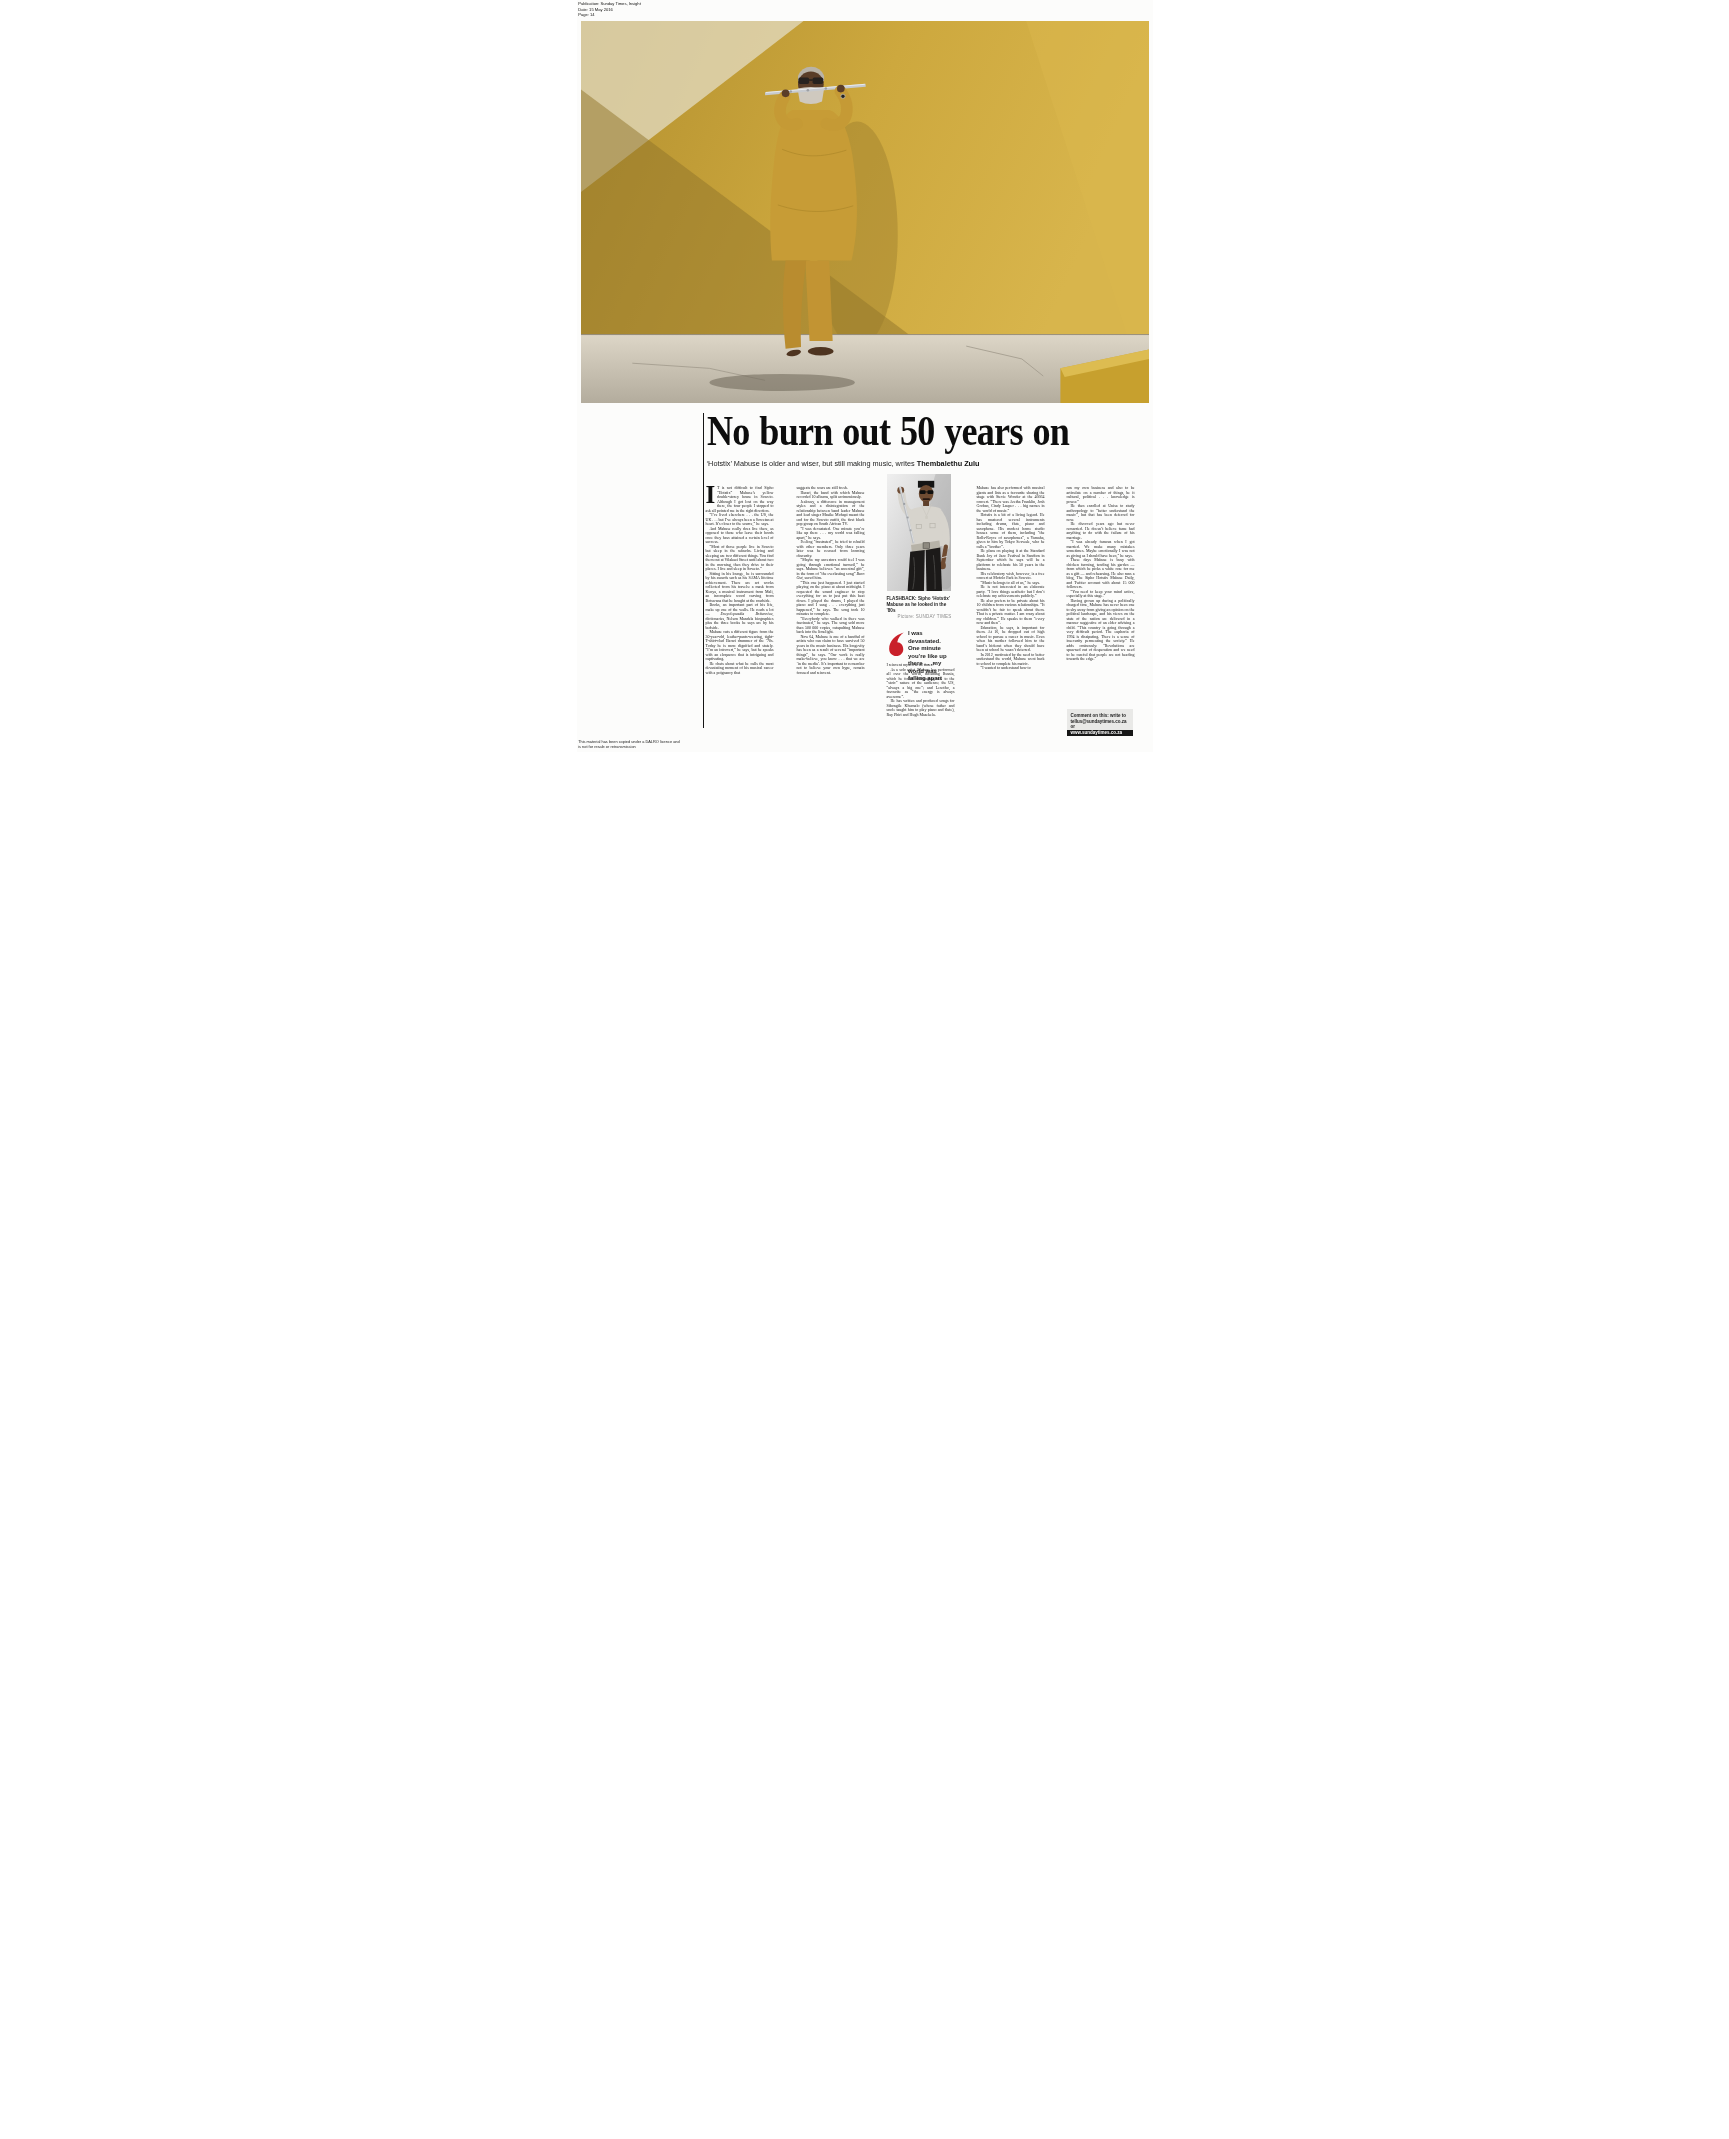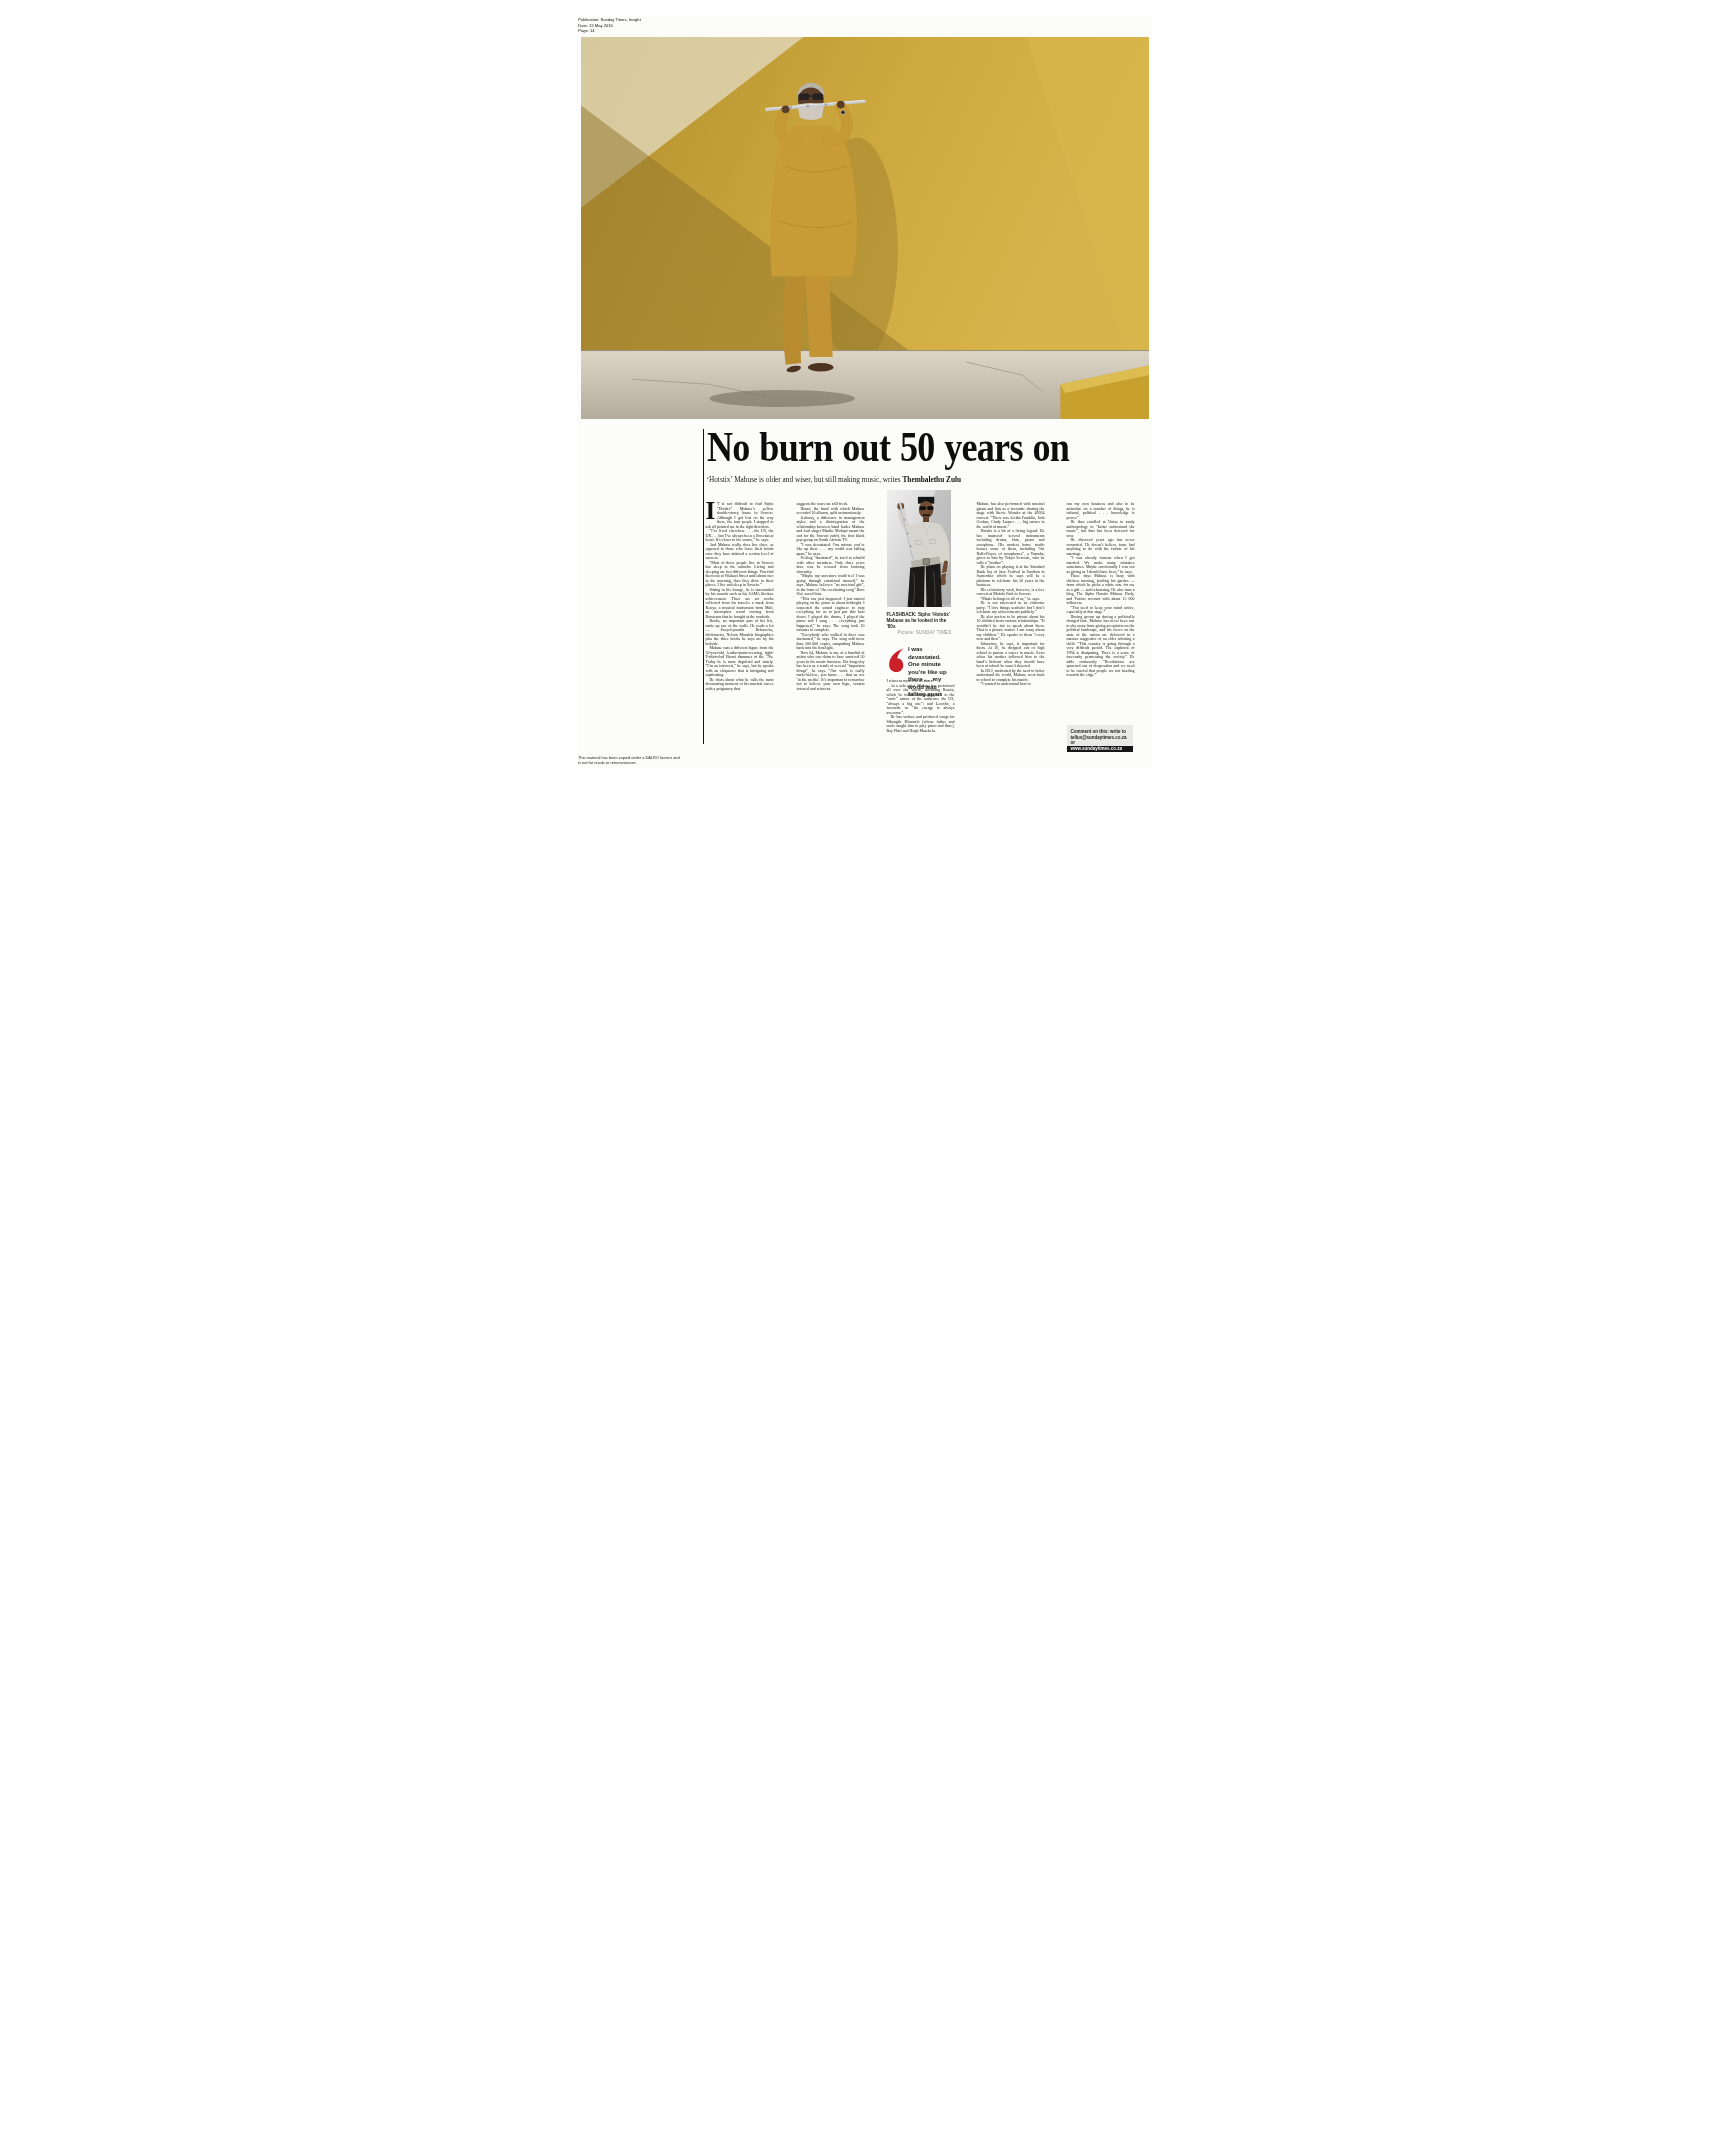--- a/index.html
+++ b/index.html
@@ -1,32 +1,32 @@
 <!DOCTYPE html>
 <html style="font-size:6.8px"><head>
 <meta charset="utf-8">
 <style>
   html,body{margin:0;padding:0;background:#ffffff;}
-  .page{position:relative;width:576px;height:752px;margin:16px auto;background:#fcfcfb;
+  .page{position:relative;width:576px;height:752px;margin:0 auto;background:#fcfcfb;
         font-family:"Liberation Serif", serif;color:#1a1a1a;overflow:hidden;}
 
   .meta{position:absolute;left:1.7px;top:1.3px;font-family:"Liberation Sans",sans-serif;
         font-size:4.1px;line-height:5.5px;color:#101010;}
 
   .hero{position:absolute;left:4.3px;top:21.4px;width:568px;height:382px;display:block;}
 
   .vrule{position:absolute;left:126px;top:413px;width:1.1px;height:315px;background:#151515;}
 
   .headline{position:absolute;left:130px;top:409px;width:443px;white-space:nowrap;
             font-family:"Liberation Serif",serif;font-weight:700;font-size:43px;line-height:43px;
             letter-spacing:-0.9px;word-spacing:1.7px;color:#0d0d0d;
             transform:scaleX(0.84);transform-origin:left top;}
 
   .standfirst{position:absolute;left:130px;top:459px;width:443px;
-            font-family:Liberation Serif, serif;font-size:7.3px;line-height:9px;color:#232323;}
+            font-family:Liberation Sans, sans-serif;font-size:7.3px;line-height:9px;color:#232323;}
   .standfirst .author{font-weight:700;color:#0e0e0e;}
 
   .col{position:absolute;top:486px;width:68px;font-size:4px;line-height:4.5px;
        text-align:justify;color:#181818;hyphens:none;}
   .col p{margin:0;text-indent:3.9px;}
   .col p.ni{text-indent:0;}
   .col i{font-style:italic;}
   .dropcap{float:left;font-size:25px;line-height:18px;padding:0.4px 1.7px 0 0;font-weight:700;color:#111;}
 
   .c1{left:129px;} .c2{left:220px;} .c4{left:400px;} .c5{left:490px;}

